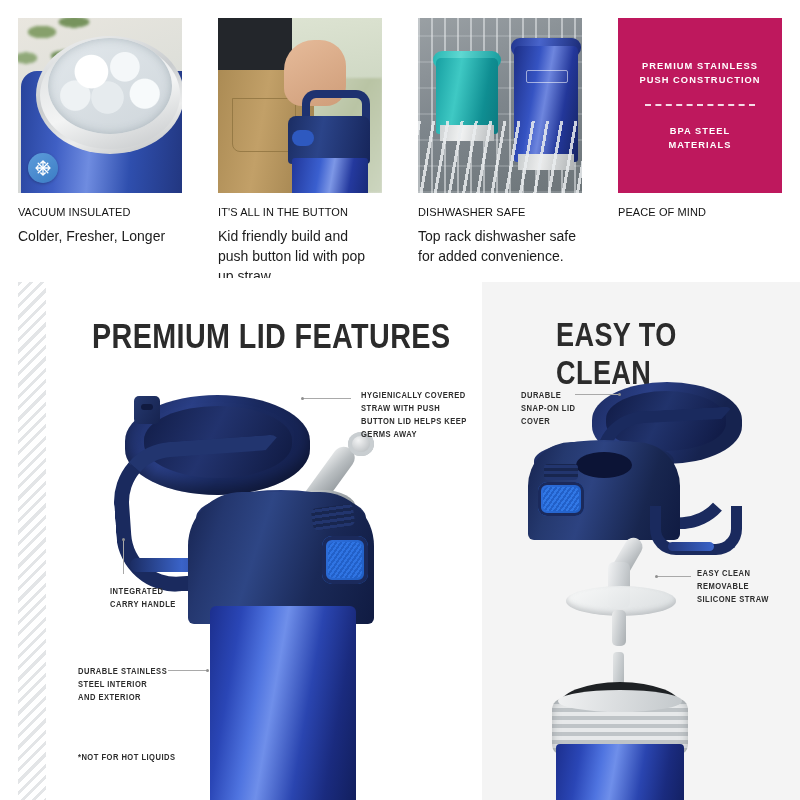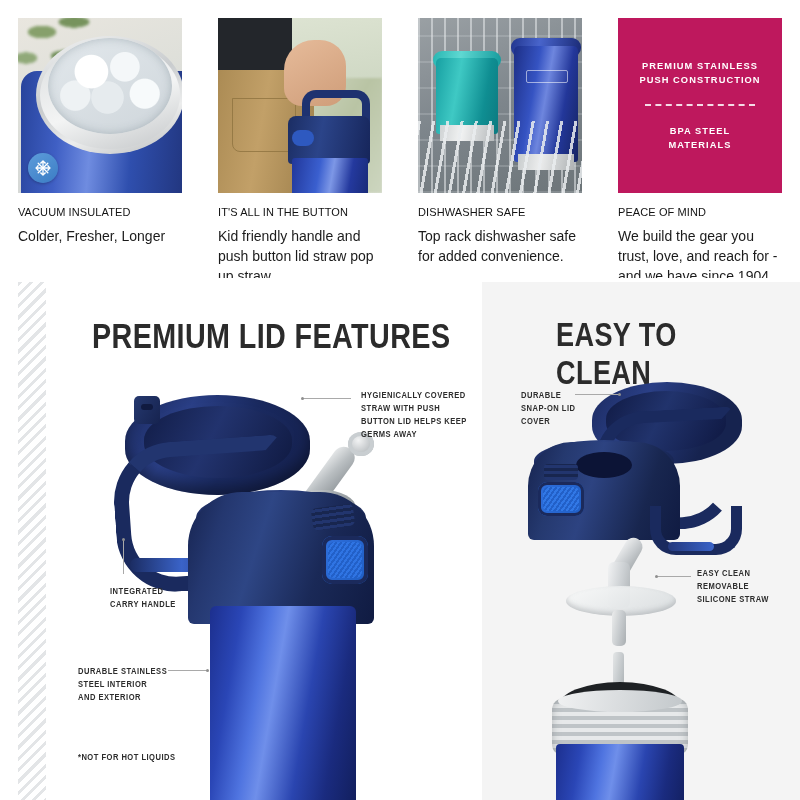--- a/index.html
+++ b/index.html
@@ -254,21 +254,21 @@
       <div class="shirt"></div>
       <div class="pants"></div>
       <div class="pocket"></div>
       <div class="hand"></div>
       <div class="loop"></div>
       <div class="lid"></div>
       <div class="btn"></div>
       <div class="can"></div>
     </div>
     <div class="feat-title">IT'S ALL IN THE BUTTON</div>
-    <div class="feat-sub">Kid friendly handle and push button lid straw pop up straw.</div>
+    <div class="feat-sub">Kid friendly build and push button lid with pop up straw.</div>
   </div>
 
   <div class="feature-cell">
     <div class="tile t3">
       <div class="rack"></div>
       <div class="teal-cap"></div>
       <div class="teal"></div>
       <div class="teal-base"></div>
       <div class="blue-cap"></div>
       <div class="blue"></div>
@@ -282,21 +282,20 @@
 
   <div class="feature-cell">
     <div class="tile t4">
       <div class="t4-line">PREMIUM STAINLESS</div>
       <div class="t4-line">PUSH CONSTRUCTION</div>
       <div class="t4-div"></div>
       <div class="t4-line">BPA STEEL</div>
       <div class="t4-line">MATERIALS</div>
     </div>
     <div class="feat-title">PEACE OF MIND</div>
-    <div class="feat-sub">We build the gear you trust, love, and reach for - and we have since 1904.</div>
   </div>
 </div>
 
 <div class="diagram">
   <div class="hatch"></div>
   <div class="panel-right"></div>
 </div>
 
 <div class="sec-title" id="title-left">PREMIUM LID FEATURES</div>
 <div class="sec-title" id="title-right">EASY TO CLEAN</div>

